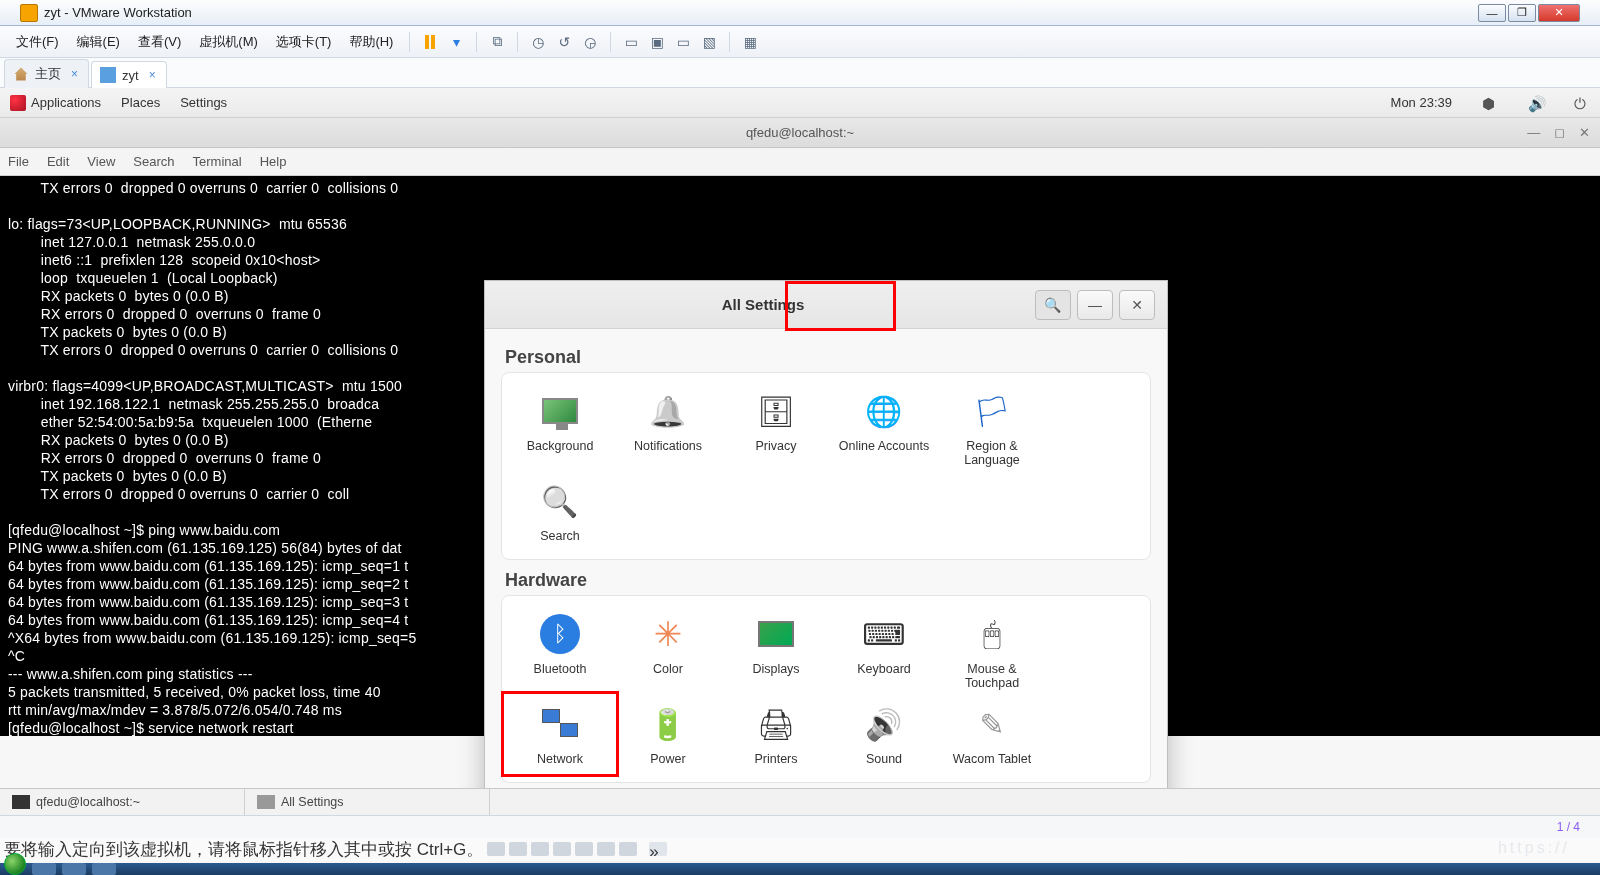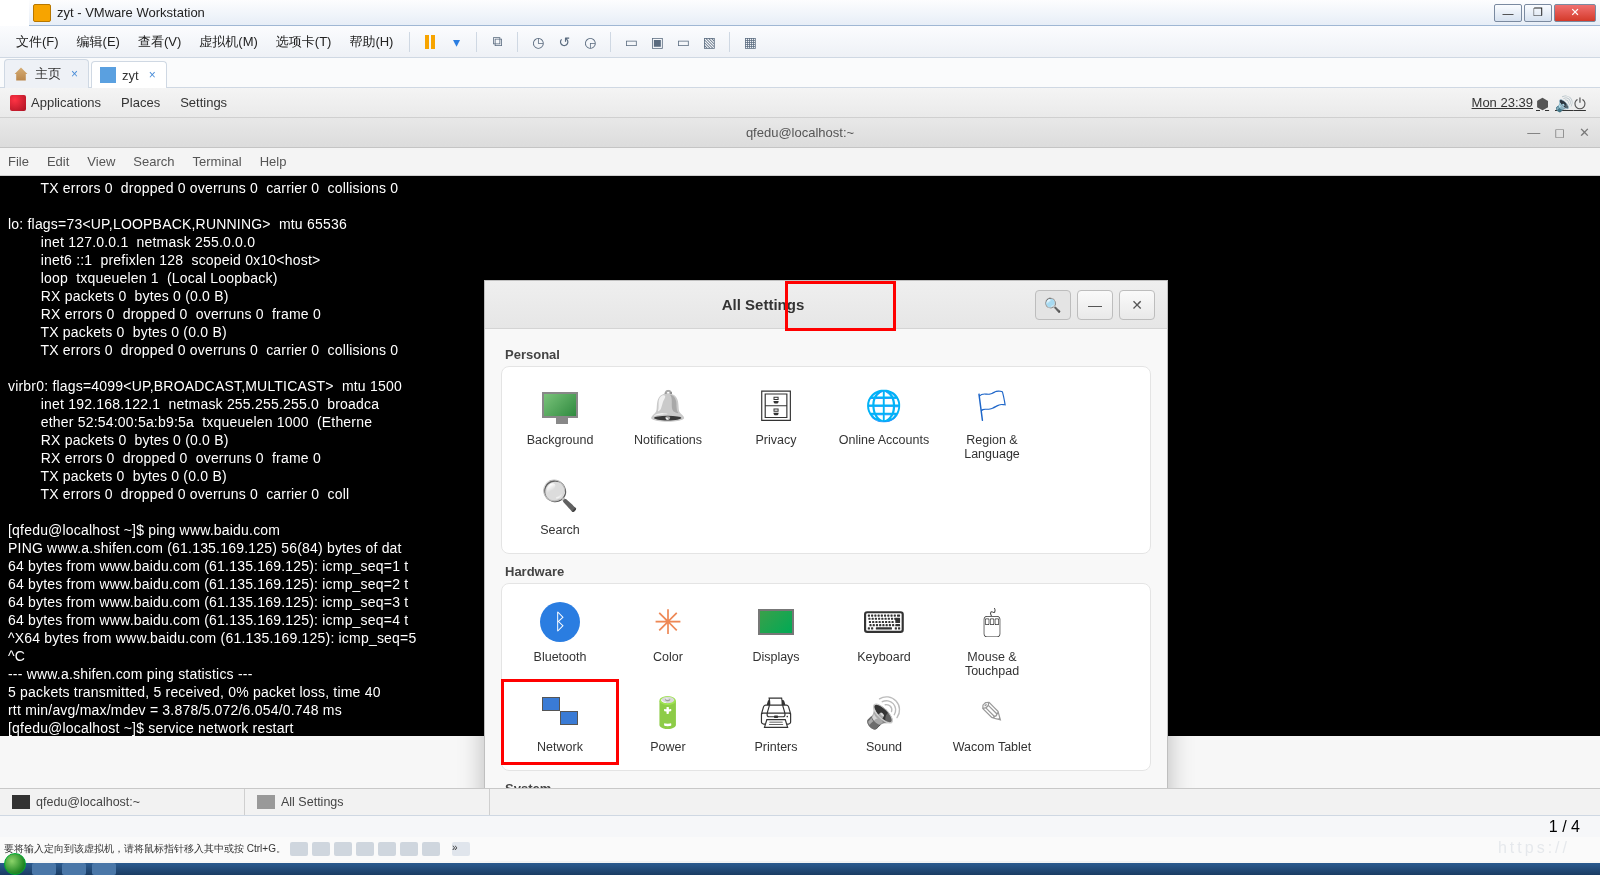--- a/index.html
+++ b/index.html
@@ -1,19 +1,19 @@
 <!DOCTYPE html>
 <html><head>
 <meta charset="utf-8">
 <style>
 * { margin:0; padding:0; box-sizing:border-box; font-family:"Segoe UI",Tahoma,sans-serif; }
 body { width:1600px; height:875px; background:#fff; overflow:hidden; position:relative; }
 
 
-.titlebar { height:26px; background:linear-gradient(#fdfdfe,#e7eef7); border-bottom:1px solid #9fb7d4; display:flex; align-items:center; padding:0 4px; font-size:13px; color:#222;margin-left:29px; }
+.titlebar { height:26px; background:linear-gradient(#fdfdfe,#e7eef7); border-bottom:1px solid #9fb7d4; display:flex; align-items:center; padding:0 20px; font-size:13px; color:#222; }
 .titlebar .app-icon { width:18px; height:18px; background:#f7a400; border:1px solid #b77700; border-radius:2px; margin-right:6px; }
 .titlebar .spacer { flex:1; }
 .win-btn { width:28px; height:18px; border:1px solid #7a8aa0; background:linear-gradient(#fafcff,#d7e2f0); display:flex; align-items:center; justify-content:center; margin-left:2px; font-size:11px; cursor:pointer; border-radius:2px; }
 .win-btn.max { width:28px; }
 .win-btn.close { background:linear-gradient(#f07070,#d43a2a); color:#fff; width:42px; }
 
 
 .menubar { height:32px; background:linear-gradient(#fbfcfe,#eef1f6); border-bottom:1px solid #cfd8e3; display:flex; align-items:center; padding:0 8px; font-size:13px; color:#222; gap:2px; }
 .menubar .menu-item { padding:4px 8px; cursor:pointer; }
 .menubar .divider { width:1px; height:20px; background:#cfd8e3; margin:0 6px; }
@@ -30,21 +30,21 @@
 .tab .tab-icon.vm { background:#5aa0e0; }
 .tab .close-x { color:#4a8dd8; font-size:12px; margin-left:4px; }
 
 
 .guest-wrap { background:#f7f7f7; position:relative; height:787px; }
 
 
 .gnome-top { height:30px; background:linear-gradient(#f4f4f4,#eaeaea); border-bottom:1px solid #d0d0d0; display:flex; align-items:center; padding:0 10px; font-size:13px; color:#333; }
 .gnome-top .g-item { margin-right:20px; cursor:pointer; display:flex; align-items:center; gap:5px; }
 .gnome-top .activities-ico { width:16px; height:16px; background:radial-gradient(circle at 30% 30%,#f34,#a12); border-radius:2px; }
-.gnome-top .right { margin-left:auto; display:flex; align-items:center; gap:3px;text-decoration:underline; }
+.gnome-top .right { margin-left:auto; display:flex; align-items:center; gap:30px; }
 .gnome-top .tray-ico { width:16px; height:16px; color:#555; font-size:15px; cursor:pointer; }
 
 
 .term-title { height:30px; background:linear-gradient(#e8e8e8,#dcdcdc); border-bottom:1px solid #c4c4c4; display:flex; align-items:center; justify-content:center; font-size:13px; color:#555; position:relative; }
 .term-title .win-ctrl { position:absolute; right:10px; display:flex; gap:14px; color:#777; font-size:13px; }
 .term-title .win-ctrl span { cursor:pointer; }
 
 
 .term-menu { height:28px; background:#f4f4f4; border-bottom:1px solid #d0d0d0; display:flex; align-items:center; padding:0 8px; font-size:13px; color:#555; gap:18px; }
 .term-menu span { cursor:pointer; }
@@ -52,42 +52,42 @@
 
 .term-body { background:#000; color:#fff; font-family:"Consolas","Courier New",monospace; font-size:14px; line-height:17px; padding:4px 8px; white-space:pre; height:560px; overflow:hidden; letter-spacing:0.2px; }
 
 
 .settings { position:absolute; left:484px; top:192px; width:684px; height:560px; background:#f8f8f8; border:1px solid #bfbfbf; box-shadow:0 4px 24px rgba(0,0,0,0.25); }
 .settings-header { height:48px; border-bottom:1px solid #d4d4d4; display:flex; align-items:center; padding:0 12px; background:linear-gradient(#efefef,#e6e6e6); }
 .settings-title { flex:1; text-align:center; font-size:15px; color:#333; font-weight:600; }
 .hbtn { width:36px; height:30px; border:1px solid #bdbdbd; background:linear-gradient(#fafafa,#e9e9e9); border-radius:4px; display:flex; align-items:center; justify-content:center; margin-left:6px; cursor:pointer; color:#555; font-size:14px; }
 .hbtn.search { background:#e4e4e4; }
 .settings-body { padding:8px 16px 16px; height:510px; overflow:auto; }
-.sect-label { font-size:13px; font-weight:600; color:#444; margin:10px 0 4px 4px; }
+.sect-label { font-size:18px; font-weight:600; color:#444; margin:10px 0 4px 4px; }
 .sect { background:#fff; border:1px solid #e4e4e4; border-radius:8px; }
 .icon-grid { display:flex; flex-wrap:wrap; padding:10px 4px; }
 .s-item { width:108px; display:flex; flex-direction:column; align-items:center; text-align:center; font-size:12.5px; color:#333; cursor:pointer; padding:6px 2px; }
 .s-item .ico { width:44px; height:44px; display:flex; align-items:center; justify-content:center; margin-bottom:6px; font-size:30px; }
 .s-item.highlighted { outline:3px solid #ff0000; outline-offset:2px; }
 
 
 .red-box-title { position:absolute; left:300px; top:0px; width:111px; height:50px; border:3px solid #ff0000; pointer-events:none; }
 
 
 .guest-taskbar { height:27px; background:#f2f2f2; border-top:1px solid #c8c8c8; display:flex; align-items:center; font-size:12.5px; color:#444; }
 .task-btn { display:flex; align-items:center; gap:6px; padding:0 12px; height:100%; border-right:1px solid #cfcfcf; cursor:pointer; }
 .task-btn .t-ico { width:18px; height:14px; background:#666; display:inline-block; }
 
 
-.statusbar { height:22px; background:#f6f7f9; border-top:1px solid #cfd8e3; display:flex; align-items:center; padding:0 6px; font-size:16px; color:#000000; }
+.statusbar { height:22px; background:#f6f7f9; border-top:1px solid #cfd8e3; display:flex; align-items:center; padding:0 6px; font-size:12px; color:#8b5cf6; }
 .statusbar .spacer { flex:1; }
 .stat-ico { width:18px; height:14px; margin-left:4px; background:#cfd6de; display:inline-block; border-radius:2px; cursor:pointer; }
 
 
-.hintbar { height:20px; display:flex; align-items:center; font-size:10px; color:#333; padding:0 4px; background:#fafafa; }
+.hintbar { height:20px; display:flex; align-items:center; font-size:17px; color:#333; padding:0 4px; background:#fafafa; }
 
 
 .host-taskbar { position:absolute; left:0; right:0; bottom:0; height:12px; background:linear-gradient(#2b5a8f,#1a3c63); display:flex; align-items:center; padding:0 4px; }
 .start-orb { width:22px; height:22px; border-radius:50%; background:radial-gradient(circle at 35% 35%,#8bd46a,#2b8f2b 60%,#0f5a0f); margin-top:-10px; border:1px solid #0a3; }
 .ht-ico { width:24px; height:12px; margin-left:6px; background:#4a77a8; border-radius:2px; }
 
 
 .ico-monitor { width:36px; height:26px; background:linear-gradient(135deg,#7ac37a,#2f8a3f); border:2px solid #888; position:relative; }
 .ico-monitor::after { content:""; position:absolute; bottom:-8px; left:12px; width:12px; height:6px; background:#888; }
 .ico-bell { font-size:30px; color:#888; position:relative; }

